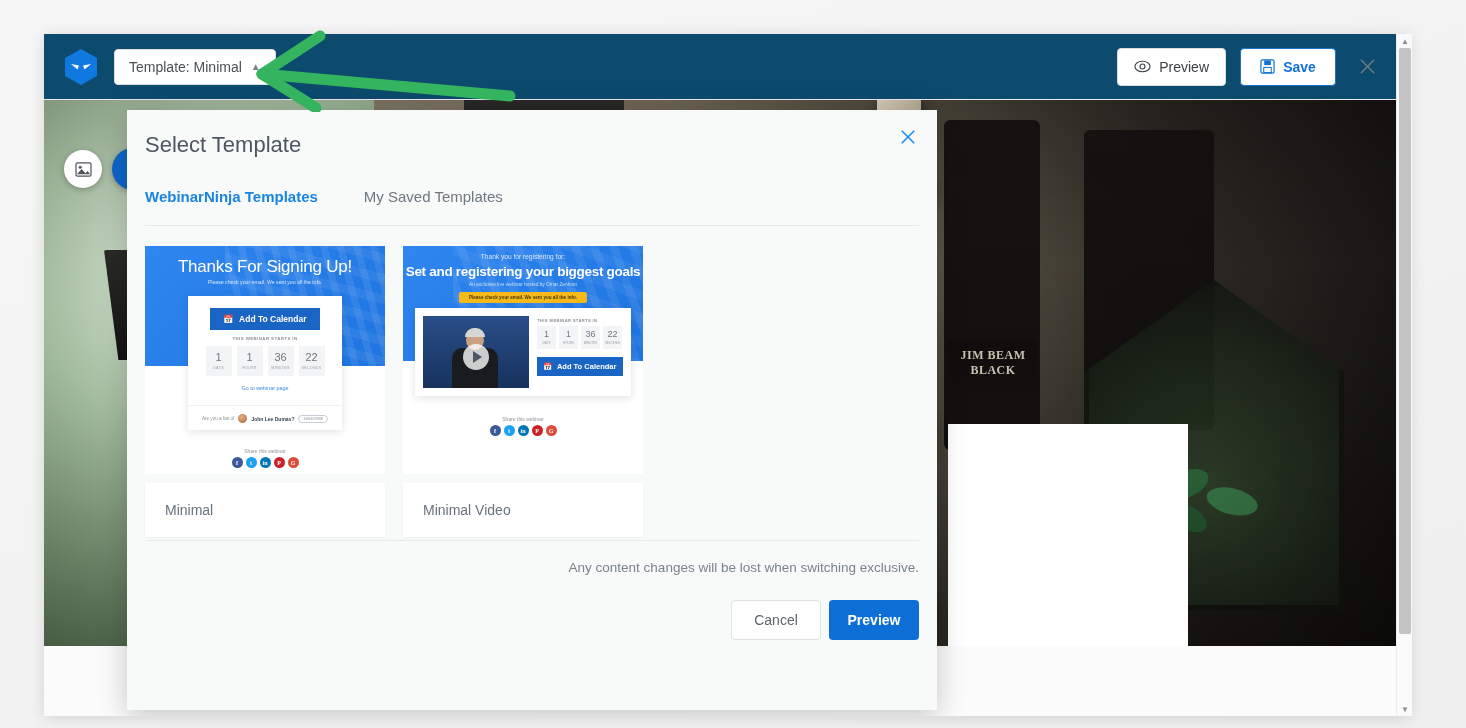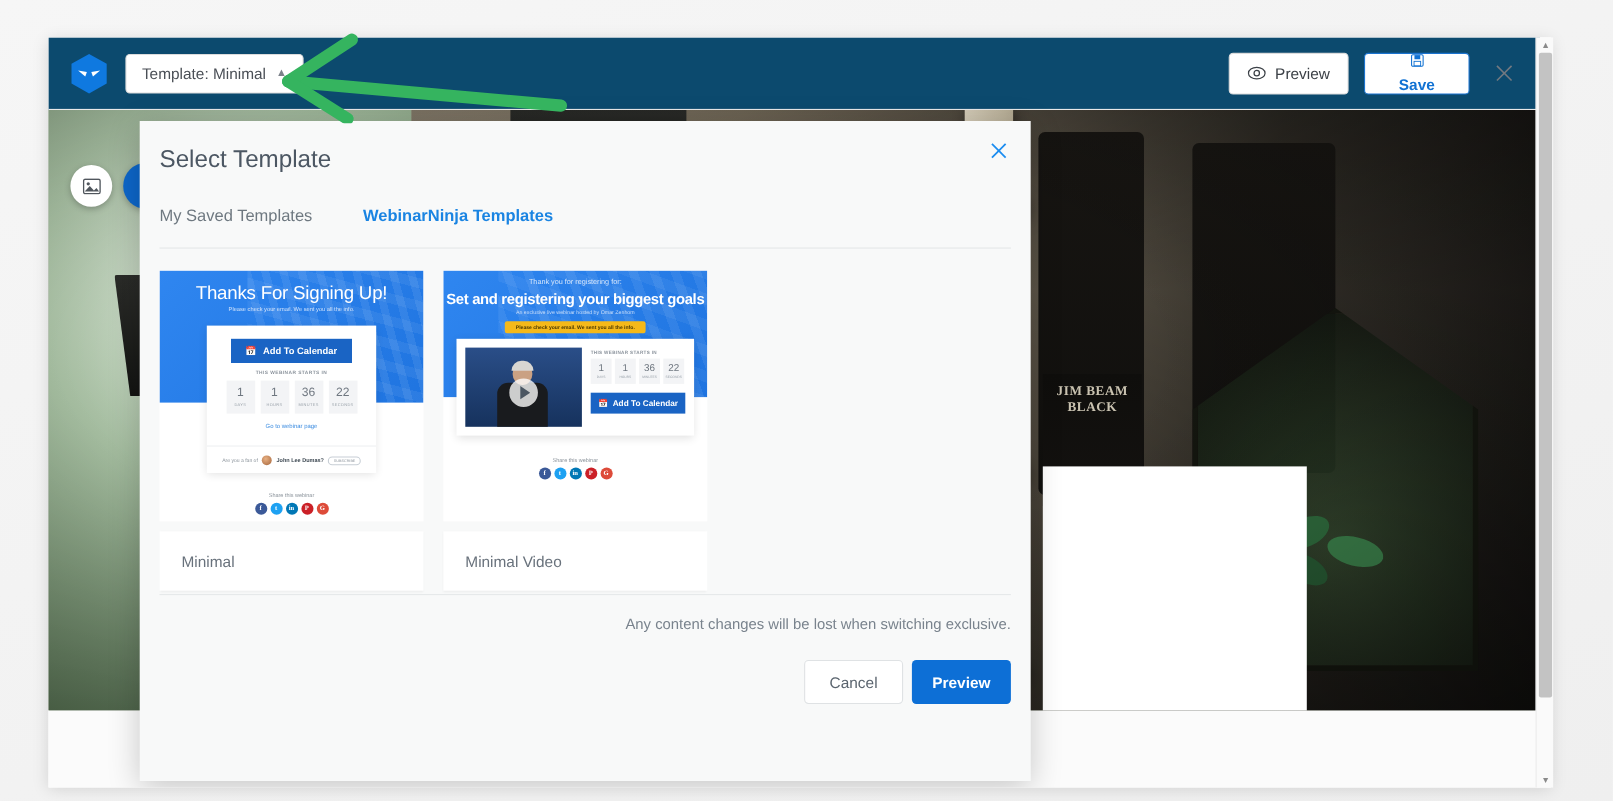--- a/index.html
+++ b/index.html
@@ -41,21 +41,20 @@
   .btn-preview {
     height:38px; min-width:96px; border:1px solid #dcdcdc; border-radius:4px;
     background:#fff; display:flex; align-items:center; justify-content:center;
     gap:8px; font-size:14px; color:#3c4147; cursor:pointer; padding: 0 16px;
   }
   .btn-save {
     height:38px; min-width:96px; border:1px solid #1a73cf; border-radius:4px;
     background:#fff; display:flex; align-items:center; justify-content:center;
     gap:8px; font-size:14px; color:#1172d3; font-weight:600; cursor:pointer;
     padding: 0 16px;
-    flex-direction: column;
   }
   .btn-close-top {
     width:34px;height:34px;display:flex;align-items:center;justify-content:center;
     cursor:pointer; color:#737980;
   }
 
   
   .hero {
     position:absolute; left:0; top:66px; width:1356px; height:546px;
     overflow:hidden;
@@ -410,25 +409,25 @@
       <div class="modal-close">
         <svg width="16" height="16" viewBox="0 0 18 18">
           <line x1="2" y1="2" x2="16" y2="16" stroke="#1a8cf0" stroke-width="1.8"></line>
           <line x1="16" y1="2" x2="2" y2="16" stroke="#1a8cf0" stroke-width="1.8"></line>
         </svg>
       </div>
 
       <div class="modal-title">Select Template</div>
 
       <div class="modal-tabs">
+        <div class="tab active">
+          <span>WebinarNinja Templates</span>
+        </div>
         <div class="tab">
           <span>My Saved Templates</span>
-        </div>
-        <div class="tab active">
-          <span>WebinarNinja Templates</span>
         </div>
       </div>
 
       <div class="tpl-grid">
 
         <div class="tpl-card">
           <div class="tpl-thumb">
             <div class="t1-hero"></div>
             <div class="t1-title">Thanks For Signing Up!</div>
             <div class="t1-sub">Please check your email. We sent you all the info.</div>

